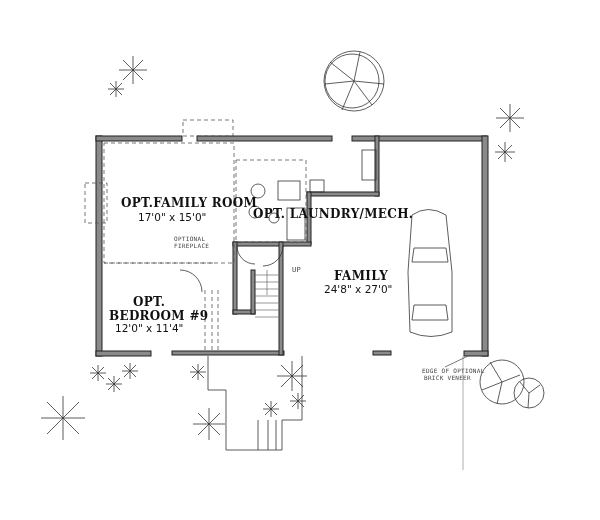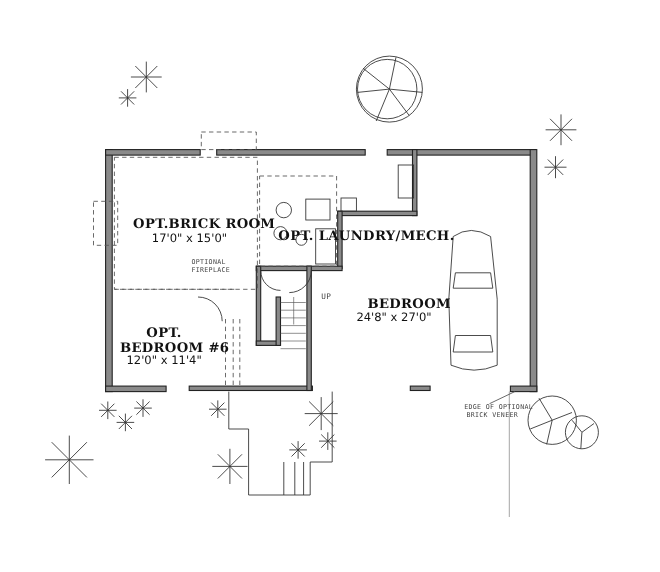--- a/index.html
+++ b/index.html
@@ -188,25 +188,25 @@
   <g stroke="#333" stroke-width="0.8" fill="none">
     <path d="M208 356 L208 390 L226 390 L226 450 L282 450 L282 420 L302 420 L302 356"></path>
     <line x1="258" y1="420" x2="258" y2="450"></line>
       <line x1="268" y1="420" x2="268" y2="450"></line>
       <line x1="276" y1="420" x2="276" y2="450"></line>
     <line x1="463" y1="356" x2="463" y2="470" stroke="#999"></line>
     <line x1="445" y1="367" x2="468" y2="356" stroke="#555"></line>
   </g>
 </svg>
 
-<div class="label" style="left:121px;top:196px;">OPT.BRICK ROOM</div>
+<div class="label" style="left:121px;top:196px;">OPT.FAMILY ROOM</div>
 <div class="dim" style="left:138px;top:211px;">17'0" x 15'0"</div>
 <div class="label" style="left:253px;top:163px;margin-top:44px;">OPT. LAUNDRY/MECH.</div>
 <div class="label" style="left:133px;top:295px;text-align:right;">OPT.</div>
-<div class="label" style="left:109px;top:309px;">BEDROOM #6</div>
+<div class="label" style="left:109px;top:309px;">BEDROOM #9</div>
 <div class="dim" style="left:115px;top:322px;">12'0" x 11'4"</div>
-<div class="label" style="left:334px;top:269px;">BEDROOM</div>
+<div class="label" style="left:334px;top:269px;">FAMILY</div>
 <div class="dim" style="left:324px;top:283px;">24'8" x 27'0"</div>
 <div class="note" style="left:140px;top:235px;">OPTIONAL</div>
 <div class="note" style="left:140px;top:242px;">FIREPLACE</div>
 <div class="note" style="left:258px;top:266px;font-size:7px;">UP</div>
 <div class="note" style="left:388px;top:367px;">EDGE OF OPTIONAL</div>
 <div class="note" style="left:390px;top:374px;">BRICK VENEER</div>
 
 </body></html>

